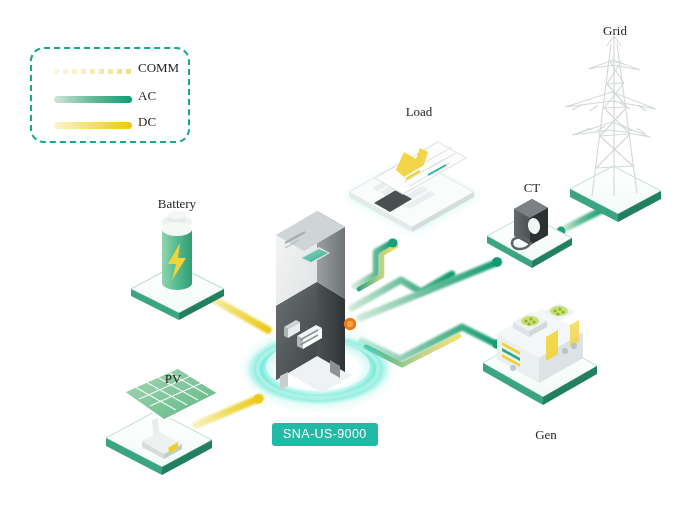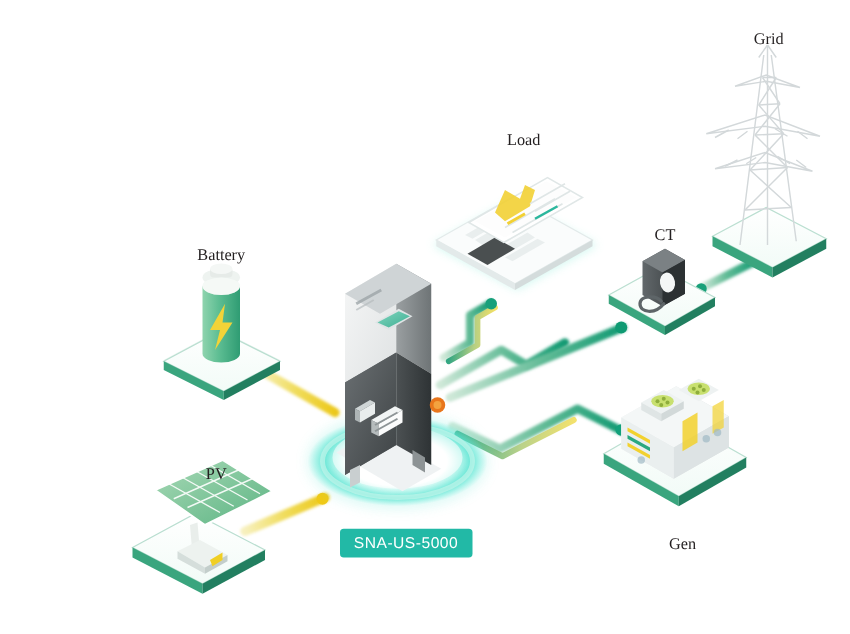--- a/index.html
+++ b/index.html
@@ -365,16 +365,33 @@
 
       <circle cx="350" cy="324" r="6.2" fill="#e8761c"></circle>
       <circle cx="350" cy="324" r="3.4" fill="#f5a councils" opacity="0"></circle>
       <circle cx="350" cy="324" r="3.2" fill="#f3a23f"></circle>
 
       <path d="M280,376 L288,372 L288,386 L280,390 Z" fill="#c9cfd0"></path>
       <path d="M330,360 L340,366 L340,378 L330,372 Z" fill="#8d9395"></path>
     </g>
   </svg>
 
-
-  <div id="tag">SNA-US-5000</div>
+  <div id="legend-box">
+    <div class="legend-row" style="top:12px">
+      <div class="legend-swatch" style="background:repeating-linear-gradient(90deg,#f0e08a 0 5px,transparent 5px 9px);
+                  height:5px;top:8px;border-radius:0;
+                  -webkit-mask-image:linear-gradient(90deg,rgba(0,0,0,.25),#000);
+                  mask-image:linear-gradient(90deg,rgba(0,0,0,.25),#000);"></div>
+      <span class="legend-text">COMM</span>
+    </div>
+    <div class="legend-row" style="top:40px">
+      <div class="legend-swatch" style="background:linear-gradient(90deg,#cfe6da,#63b996,#0f9d73);"></div>
+      <span class="legend-text">AC</span>
+    </div>
+    <div class="legend-row" style="top:66px">
+      <div class="legend-swatch" style="background:linear-gradient(90deg,#fbf4cf,#f3df66,#eec713);"></div>
+      <span class="legend-text">DC</span>
+    </div>
+  </div>
+
+  <div id="tag">SNA-US-9000</div>
 
 </div>
 
 </body></html>

